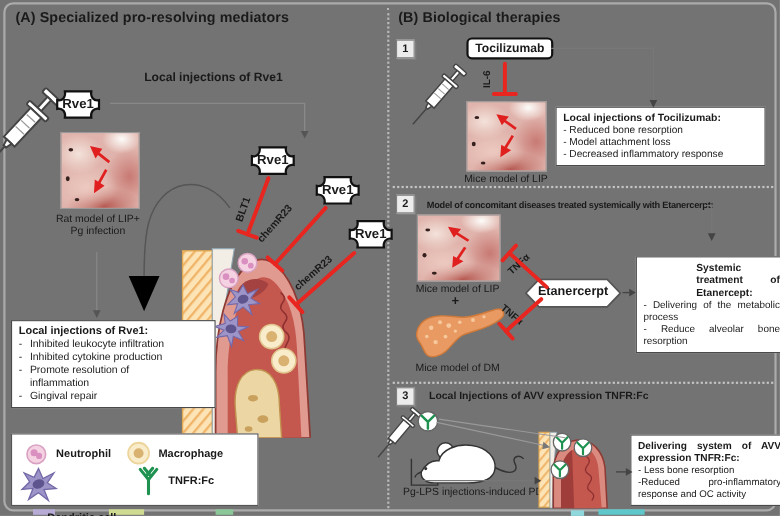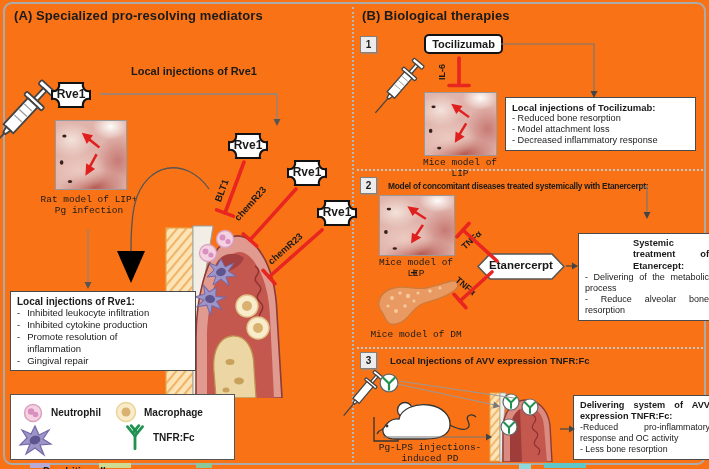--- a/index.html
+++ b/index.html
@@ -1,33 +1,33 @@
 <!DOCTYPE html>
 <html><head>
 <meta charset="utf-8">
 <style>
   html,body{margin:0;padding:0;background:#fff;}
-  #fig{position:relative;width:709px;height:469px;background:#f97316;overflow:hidden;
+  #fig{position:relative;width:709px;height:469px;background:#737373;overflow:hidden;
        font-family:"Liberation Sans","DejaVu Sans",sans-serif;color:#1a1a1a;}
   .abs{position:absolute;}
   .frame{position:absolute;left:3px;top:2px;right:3px;bottom:4px;border:2px solid #ababab;border-radius:9px;}
   .panel-title{font-size:13px;font-weight:bold;letter-spacing:.1px;}
   .divider-v{border-left:2px dotted #b8b8b8;}
   .divider-h{border-top:2px dotted #c4c4c4;}
   .numbox{width:15px;height:15px;border:1.5px solid #808080;background:#ececec;
           display:flex;align-items:center;justify-content:center;font-size:10px;font-weight:bold;
           box-shadow:1.5px 1.5px 0 rgba(140,140,140,.45);}
   .badge{width:46px;height:30px;}
   .badge svg{position:absolute;left:0;top:0;}
   .badge .lbl{position:absolute;left:0;top:7px;width:100%;text-align:center;font-size:12px;font-weight:bold;}
   .drugbox{border:2px solid #111;border-radius:5px;background:#fff;text-align:center;
            font-size:11px;font-weight:bold;padding:2px 0;}
   .rbox{border:1.5px solid #4a4a4a;background:#fff;padding:4px 6px;}
   .rbox .ti{font-weight:bold;}
-  .caption{font-size:9.5px;text-align:center;line-height:1.2;color:#1a1a1a;font-family:Liberation Mono, monospace;}
+  .caption{font-size:9.5px;text-align:center;line-height:1.2;color:#1a1a1a;}
   .rot{display:inline-block;white-space:nowrap;font-weight:bold;font-size:9.5px;}
   .photo{border:1px solid #999;
     background:
       radial-gradient(ellipse 34% 26% at 78% 8%, #fdfcf9 0%, rgba(253,252,249,0) 75%),
       radial-gradient(ellipse 45% 38% at 22% 28%, #f3e2da 0%, rgba(243,226,218,0) 70%),
       radial-gradient(ellipse 55% 42% at 32% 72%, #ecc9c0 0%, rgba(236,201,192,0) 75%),
       radial-gradient(ellipse 45% 55% at 88% 58%, #c87a74 0%, rgba(200,122,116,0) 70%),
       radial-gradient(ellipse 65% 35% at 55% 98%, #b65a52 0%, rgba(182,90,82,0) 75%),
       #e0b4ac;}
   .legend-label{font-size:10px;font-weight:bold;}
@@ -346,22 +346,22 @@
   <svg class="abs" style="left:521px;top:398px;z-index:4;" width="18" height="18" viewBox="0 0 18 18">
     <circle cx="9" cy="9" r="8" fill="#fff" stroke="#666" stroke-width="1.2"></circle>
     <path d="M4,4.5 L9,9.5 M14,4.5 L9,9.5 M9,9.5 L9,15" stroke="#1f9150" stroke-width="2" stroke-linecap="round" fill="none"></path>
   </svg>
   <svg class="abs" style="left:500px;top:418px;z-index:4;" width="18" height="18" viewBox="0 0 18 18">
     <circle cx="9" cy="9" r="8" fill="#fff" stroke="#666" stroke-width="1.2"></circle>
     <path d="M4,4.5 L9,9.5 M14,4.5 L9,9.5 M9,9.5 L9,15" stroke="#1f9150" stroke-width="2" stroke-linecap="round" fill="none"></path>
   </svg>
   <div class="abs rbox" style="left:573px;top:395px;width:130px;font-size:8.8px;line-height:1.22;text-align:justify;">
     <div class="ti" style="font-size:9.2px;">Delivering system of AVV expression TNFR:Fc:</div>
+    <div>- Less bone resorption</div>
     <div>-Reduced pro-inflammatory response and OC activity</div>
-    <div>- Less bone resorption</div>
   </div>
 
   <svg class="abs" style="left:0;top:0;z-index:5;pointer-events:none;" width="709" height="469" viewBox="0 0 709 469">
 
     <polyline points="100,94 277,94 277,119" fill="none" stroke="#888" stroke-width="1.3"></polyline>
     <polygon points="273.5,119 280.5,119 277,126" fill="#555"></polygon>
 
     <line x1="88" y1="229" x2="88" y2="282" stroke="#888" stroke-width="1.1"></line>
     <polygon points="84.5,282 91.5,282 88,289" fill="#555"></polygon>
 

